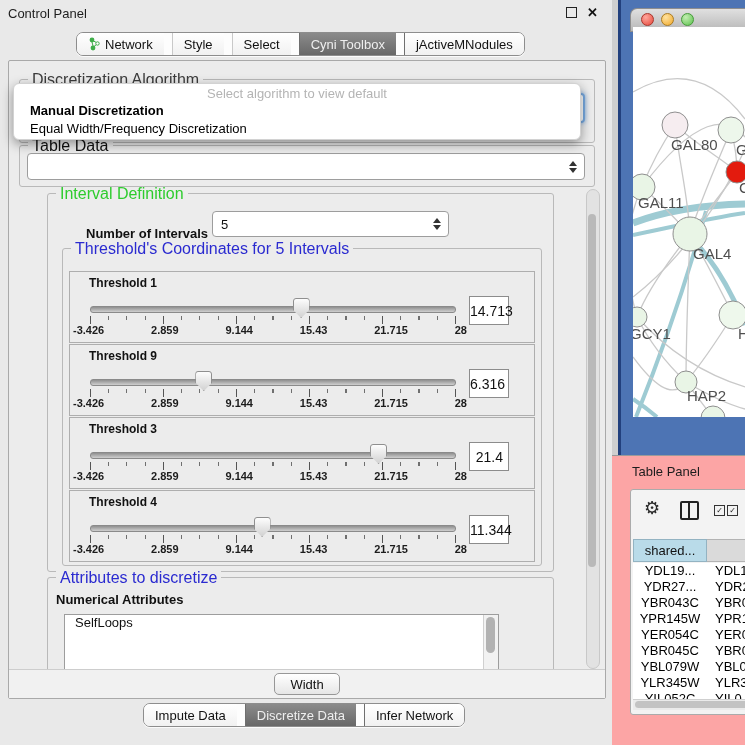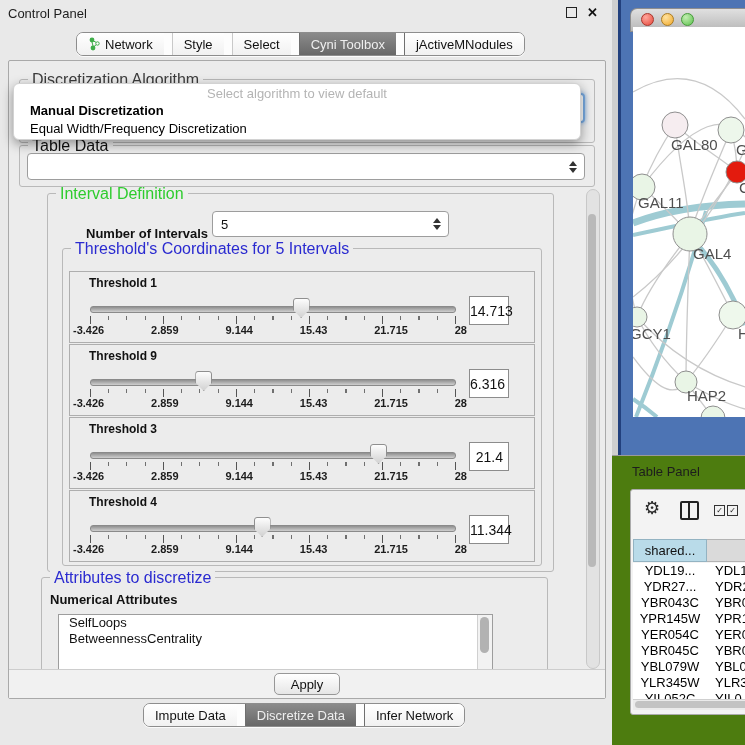--- a/index.html
+++ b/index.html
@@ -63,21 +63,21 @@
   .tpanel{position:absolute;left:6px;width:464px;height:70px;border:1px solid #aeaeae;background:#ececec;}
   .tpanel .tlabel{position:absolute;left:8px;top:4px;font-size:12px;font-weight:bold;color:#111;margin-left:11px;}
   .track{position:absolute;left:20px;top:34px;width:364px;height:5px;border-radius:3px;background:linear-gradient(#8f8f8f,#cfcfcf);border:1px solid #8a8a8a;}
   .thumb{position:absolute;top:26px;width:15px;height:18px;background:linear-gradient(#fdfdfd,#d2d2d2);border:1px solid #8f8f8f;border-radius:3px;clip-path:polygon(0 0,100% 0,100% 58%,50% 100%,0 58%);}
   .ticks-min,.ticks-maj{position:absolute;left:20px;top:44px;width:366px;}
   .ticks-min{height:4px;background:repeating-linear-gradient(90deg,#6f6f6f 0 1px,transparent 1px 18.25px);}
   .ticks-maj{height:8px;background:repeating-linear-gradient(90deg,#555 0 1px,transparent 1px 73px);}
   .ticklabels{position:absolute;left:3px;top:52px;width:394px;display:flex;justify-content:space-between;font-size:11px;font-weight:bold;color:#1c1c1c;}
   .vbox{position:absolute;left:399px;top:24px;width:40px;height:29px;background:#fff;border:1px solid #8c8c8c;font-size:14px;color:#111;text-align:right;line-height:29px;padding-right:5px;box-sizing:border-box;}
 
-  .attr-group{left:28px;top:390px;width:505px;height:150px;}
+  .attr-group{left:34px;top:390px;width:505px;height:150px;}
   .attr-sub{position:absolute;left:8px;top:14px;font-size:13px;font-weight:bold;color:#111;}
   .attr-list{position:absolute;left:16px;top:36px;width:433px;height:100px;background:#fff;border:1px solid #9d9d9d;font-size:13px;color:#111;overflow:hidden;}
   .attr-item{height:16px;line-height:16px;padding-left:10px;white-space:nowrap;}
   .attr-scroll{position:absolute;right:0;top:0;bottom:0;width:14px;background:#f2f2f2;border-left:1px solid #d0d0d0;}
   .attr-thumb{position:absolute;left:2px;top:2px;width:9px;height:36px;background:#b2b2b2;border-radius:5px;}
 
   .apply-strip{position:absolute;left:0;right:0;top:608px;height:28px;background:#f1f1f1;border-top:1px solid #cdcdcd;display:flex;align-items:center;justify-content:center;}
   .apply-btn{width:64px;height:20px;background:linear-gradient(#ffffff,#e6e6e6);border:1px solid #979797;border-radius:5px;font-size:13px;color:#111;font-family:"Liberation Sans",sans-serif;display:flex;align-items:center;justify-content:center;}
 
   .tabbar.bottom{left:143px;top:703px;}
@@ -86,21 +86,21 @@
   .divider{position:absolute;left:612px;top:0;width:6px;height:745px;background:#cfcfcf;border-right:1px solid #b5b5b5;}
 
   .net-window{position:absolute;left:618px;top:0;width:127px;height:455px;background:#4d74b4;border-left:3px solid #22407d;box-sizing:border-box;}
   .net-titlebar{position:absolute;left:9px;top:8px;right:0;height:22px;background:linear-gradient(#e0e0e0,#b7b7b7);border:1px solid #8e8e8e;border-right:none;border-top-left-radius:7px;}
   .tl{position:absolute;top:4px;width:13px;height:13px;border-radius:50%;}
   .tl.red{left:10px;background:radial-gradient(circle at 35% 30%,#ffa79d,#e6473a);border:1px solid #a8352c;box-sizing:border-box;}
   .tl.yellow{left:30px;background:radial-gradient(circle at 35% 30%,#ffe2a0,#f0a929);border:1px solid #ab7c22;box-sizing:border-box;}
   .tl.green{left:50px;background:radial-gradient(circle at 35% 30%,#c3eeb2,#5bc14c);border:1px solid #459a3a;box-sizing:border-box;}
   .net-canvas{position:absolute;left:12px;top:27px;right:0;height:390px;background:#ffffff;overflow:hidden;}
 
-  .table-panel{position:absolute;left:612px;top:455px;width:133px;height:290px;background:#4d7c0f;border-top:1px solid #9a9a9a;}
+  .table-panel{position:absolute;left:612px;top:455px;width:133px;height:290px;background:#fca5a5;border-top:1px solid #9a9a9a;}
   .tp-title{position:absolute;left:20px;top:8px;font-size:13px;color:#1d1d1d;}
   .tp-box{position:absolute;left:18px;top:33px;width:132px;height:224px;background:#f3f3f3;border:1px solid #ababab;border-radius:3px;}
   .tp-toolbar{position:absolute;left:0;top:0;right:0;height:40px;}
   .gear-ico{position:absolute;left:13px;top:8px;font-size:18px;color:#2b2b2b;line-height:20px;}
   .split-ico{position:absolute;left:49px;top:11px;width:15px;height:15px;border:2px solid #222;border-radius:2px;}
   .split-ico:after{content:"";position:absolute;left:6px;top:0;bottom:0;width:2px;background:#222;}
   .chk{position:absolute;top:15px;width:9px;height:9px;border:1.5px solid #333;font-size:8px;line-height:9px;text-align:center;color:#222;}
   .chk.a{left:83px;} .chk.b{left:96px;}
   .tp-header{position:absolute;left:2px;top:49px;right:0;height:23px;display:flex;font-size:13px;color:#111;}
   .th1{width:74px;background:#b9dbe9;border:1px solid #93b3c2;display:flex;align-items:center;justify-content:center;box-sizing:border-box;}
@@ -259,36 +259,35 @@
           </div>
         </div>
       </div>
 
       <div class="group attr-group">
         <span class="group-title blue">Attributes to discretize</span>
         <span class="attr-sub">Numerical Attributes</span>
         <div class="attr-list">
           <div>
               <div class="attr-item">SelfLoops</div>
-              <div class="attr-item">BetweennessCentrality</div>
             </div>
           <div class="attr-scroll">
               <div class="attr-thumb"></div>
             </div>
         </div>
       </div>
 
     </div>
 
     <div class="vscroll">
         <div class="vthumb"></div>
       </div>
 
     <div class="apply-strip">
-      <div class="apply-btn">Apply</div>
+      <div class="apply-btn">Width</div>
     </div>
   </div>
 
   <div class="tabbar bottom">
     <div class="tab">
         <span>Impute Data</span>
       </div>
     <div class="tab sel">
         <span>Discretize Data</span>
       </div>

